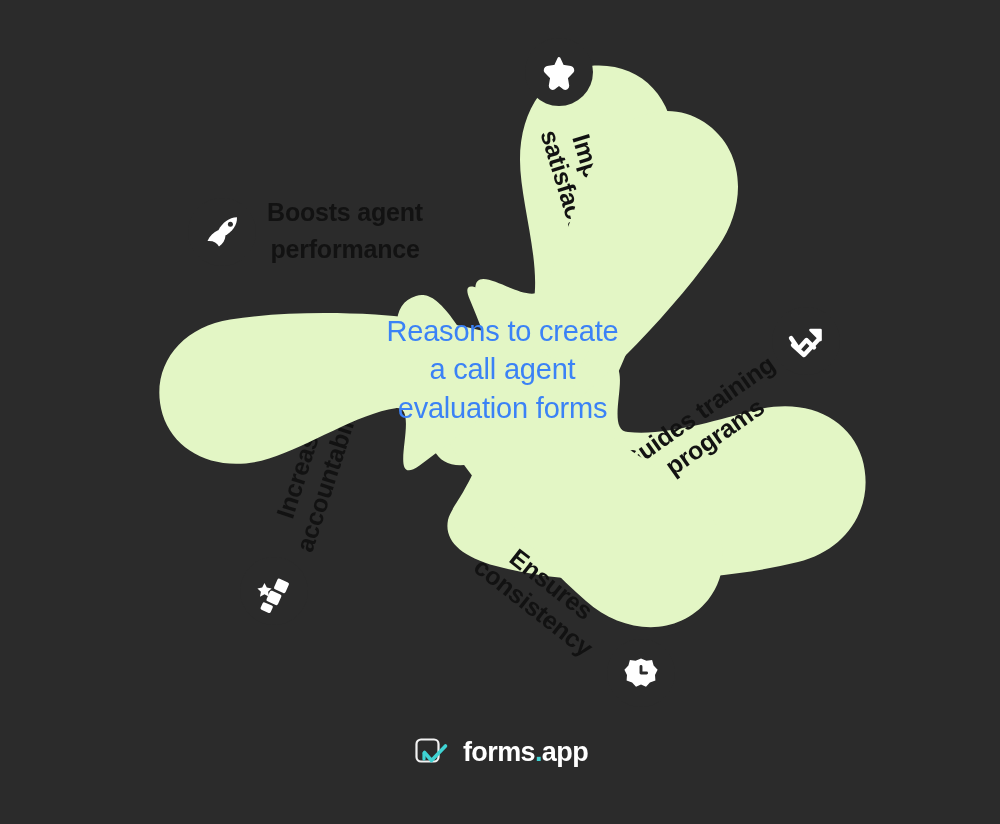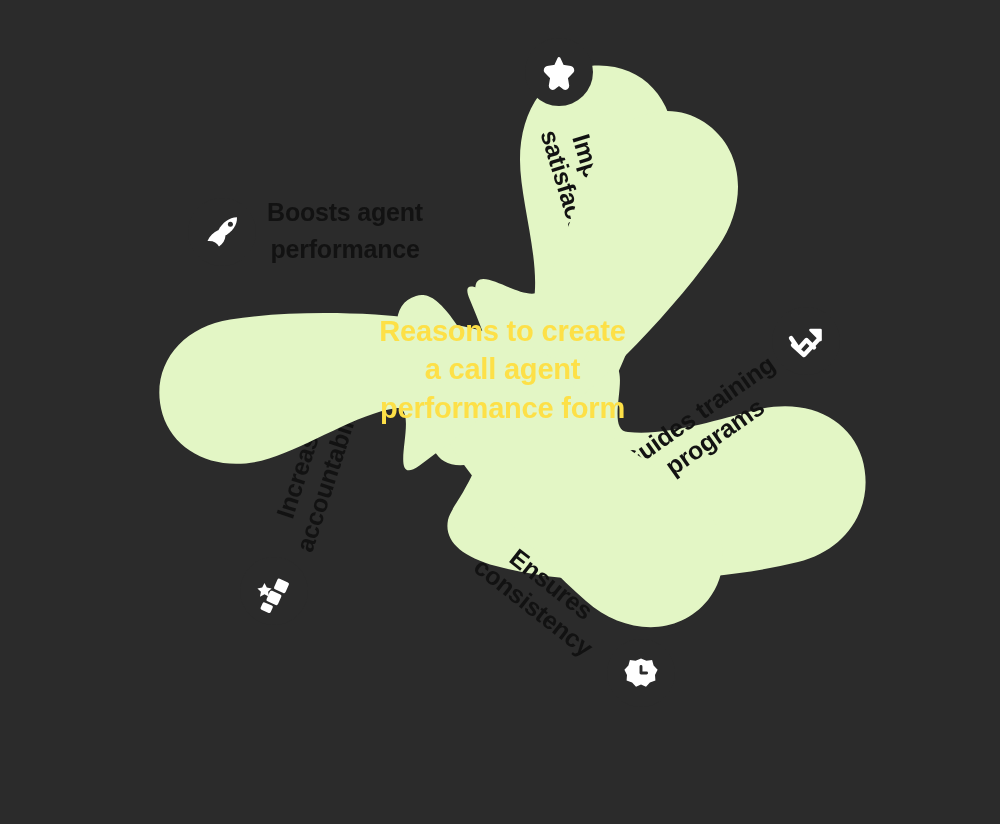--- a/index.html
+++ b/index.html
@@ -34,23 +34,23 @@
     line-height: 1.16;
     fill: #121212;
     letter-spacing: -0.2px;
   }
   .center-title-wrap {
     position: absolute;
     left: 330px;
     top: 312px;
     width: 345px;
     text-align: center;
-    color: #fde047;
-    font-family: "Liberation Sans", "DejaVu Sans", sans-serif;
-    font-weight: 700;
+    color: #3b82f6;
+    font-family: "Liberation Sans", "DejaVu Sans", sans-serif;
+    font-weight: 400;
     font-size: 29px;
     line-height: 1.32;
     letter-spacing: -0.2px;
     pointer-events: none;
   }
   .center-title-line { display: block; white-space: nowrap; }
 
   
   .footer-logo {
     position: absolute;
@@ -237,17 +237,27 @@
       <g transform="translate(345,213) rotate(0)">
         <text class="petal-label" text-anchor="middle" x="0" y="8">Boosts agent</text>
         <text class="petal-label" text-anchor="middle" x="0" y="45">performance</text>
       </g>
     </g>
   </svg>
 
   <div class="center-title-wrap">
     <span class="center-title-line">Reasons to create</span>
     <span class="center-title-line">a call agent</span>
-    <span class="center-title-line">performance form</span>
+    <span class="center-title-line">evaluation forms</span>
   </div>
 
+  <div class="footer-logo">
+    <svg class="logo-mark" viewBox="0 0 40 40">
+      <rect x="4.5" y="6.5" width="22" height="22" rx="4.5" fill="none" stroke="#f2f2f2" stroke-width="2.2"></rect>
+      <path d="M 12.5 19.5 L 19.5 27.5 L 33.5 13.0" fill="none" stroke="#3fd3d3" stroke-width="3.6" stroke-linecap="round" stroke-linejoin="round"></path>
+      <path d="M 12.0 20.2 L 12.0 26.0" fill="none" stroke="#3fd3d3" stroke-width="3.2" stroke-linecap="round"></path>
+    </svg>
+    <div class="logo-wordmark">
+      <span>forms</span><span class="logo-dot">.</span><span>app</span>
+    </div>
+  </div>
 
 </div>
 
 </body></html>

